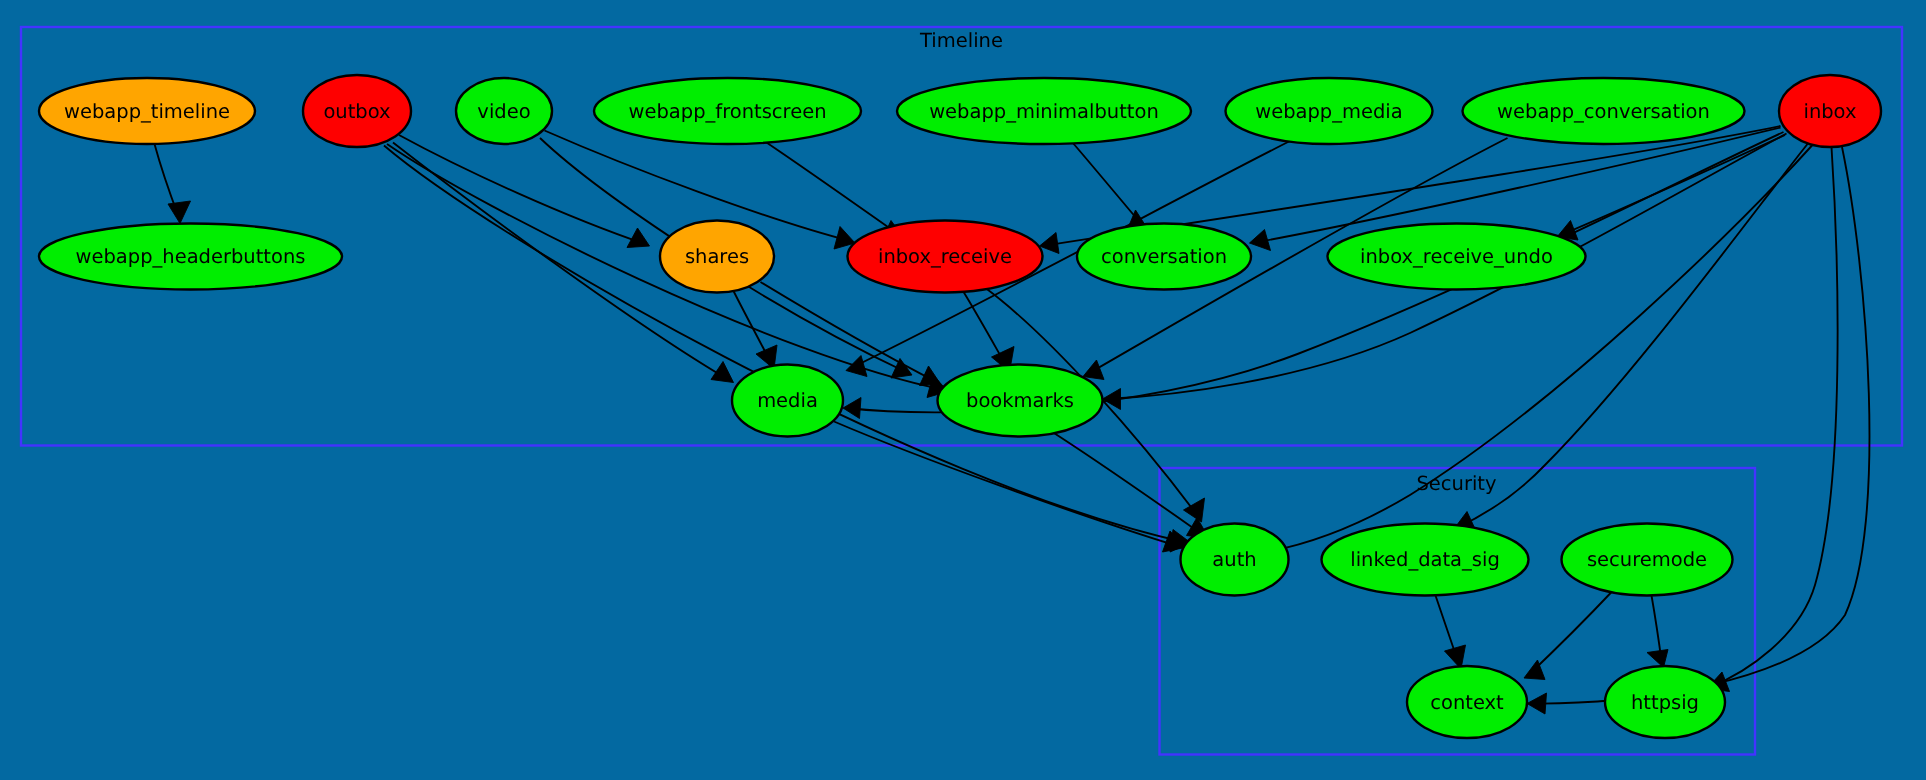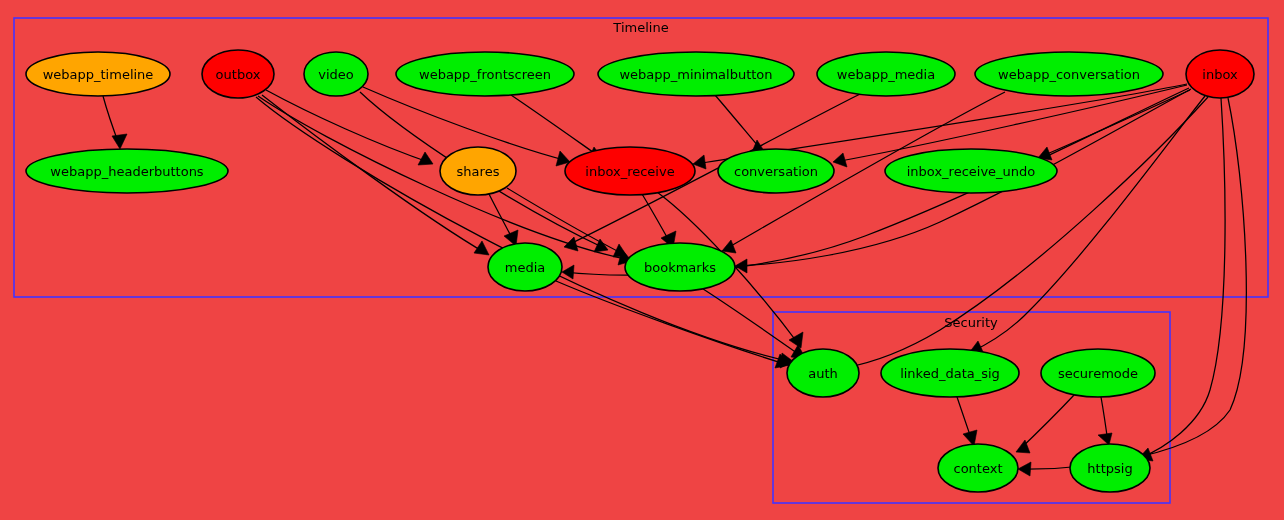--- a/index.html
+++ b/index.html
@@ -4,21 +4,21 @@
 <style>
   html, body {
     margin: 0;
     padding: 0;
     background: #ffffff;
   }
   #canvas {
     position: relative;
     width: 1284px;
     height: 520px;
-    background: #ef4444;
+    background: #0369a1;
     font-family: "DejaVu Sans", sans-serif;
     overflow: hidden;
   }
   svg#graph {
     display: block;
     width: 1284px;
     height: 520px;
   }
   .cluster-box {
     fill: none;

